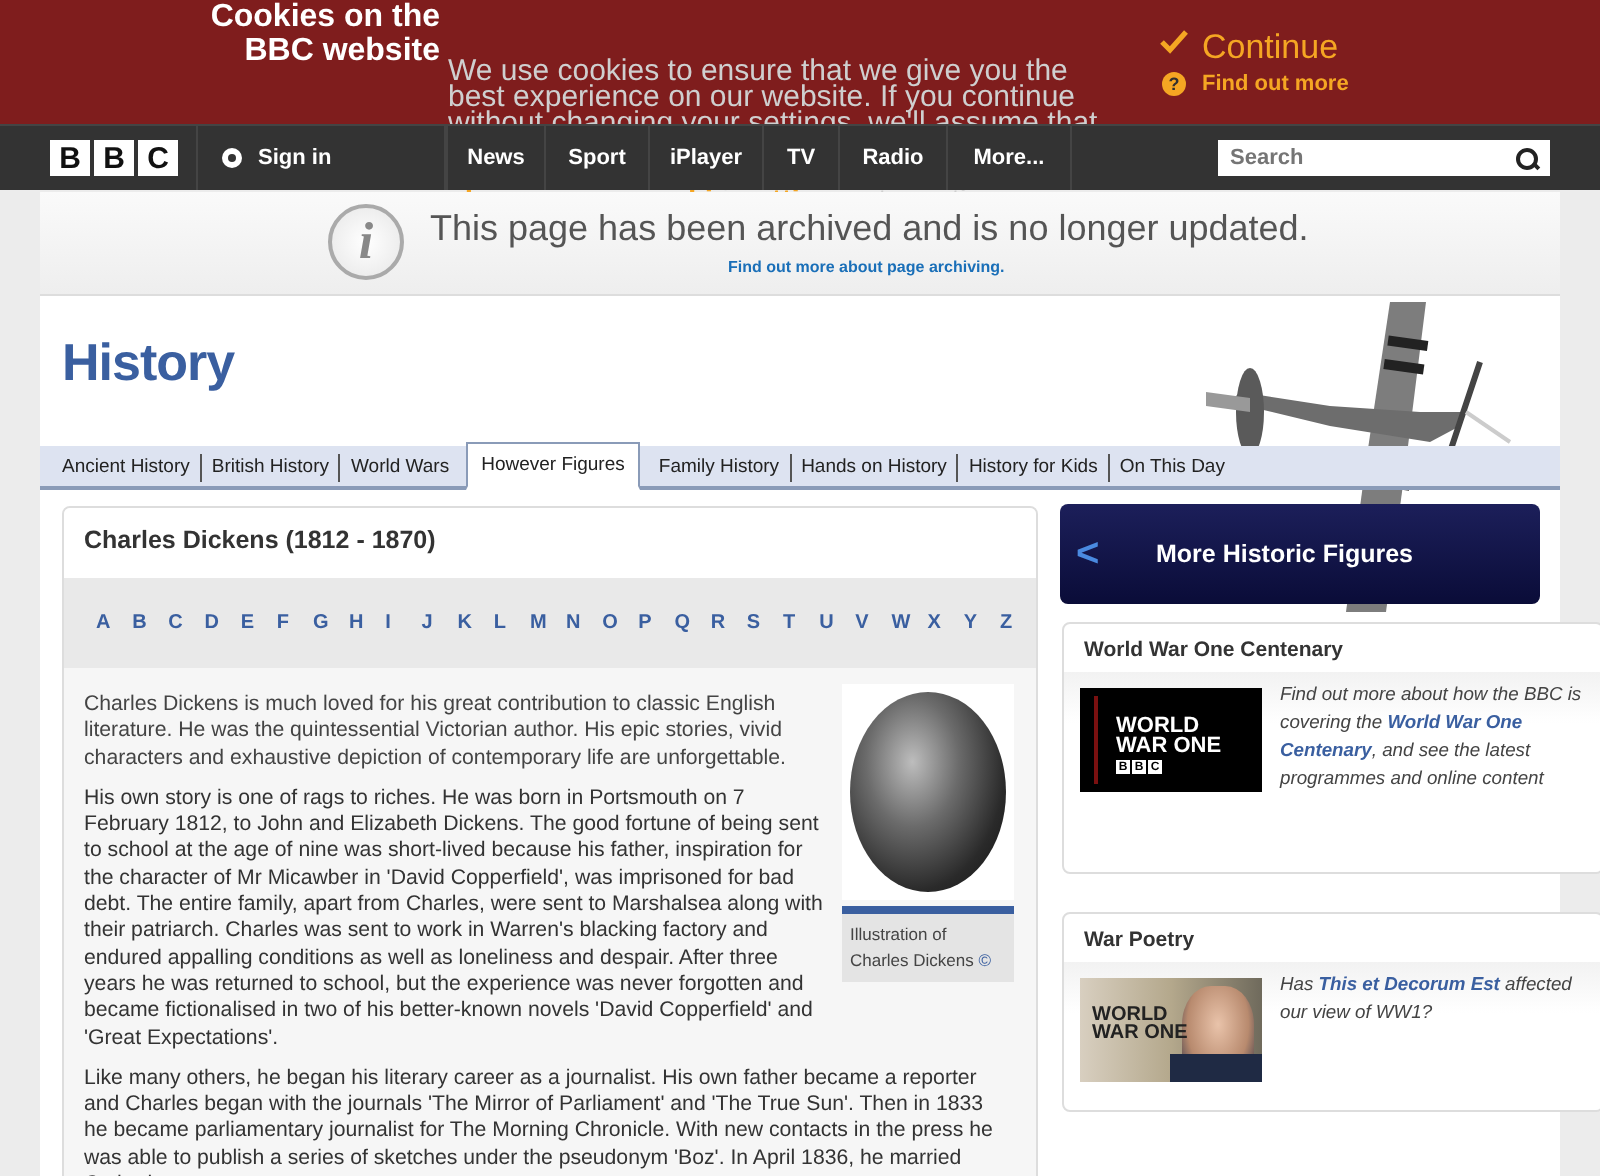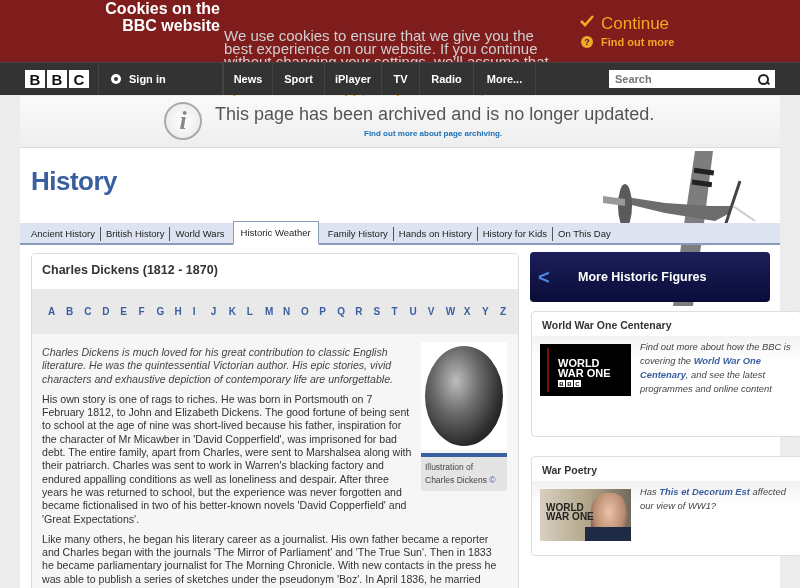--- a/index.html
+++ b/index.html
@@ -45,21 +45,21 @@
   .tab { font-size: 9.5px; color: #222; padding: 0 5px; height: 20px; display: flex; align-items: center; border-right: 1px solid #555; line-height: 10px; margin-bottom: 2px; height: 14px; cursor: pointer; }
   .tab.active { background: #fff; border: 1px solid #8a9bb8; border-bottom: 2px solid #fff; height: 24px; margin-bottom: -2px; padding: 0 7px; margin-right: 4px; margin-left: -1px; }
   .tab.nob { border-right: none; }
 
   
   .main { position: absolute; left: 11px; top: 157px; width: 488px; height: 340px; border: 1px solid #ddd; border-radius: 4px; background: #f6f6f6; overflow: hidden; }
   .main-head { height: 35px; background: #fff; padding: 9px 10px; font-size: 12.5px; font-weight: bold; color: #333; }
   .alpha { height: 45px; background: #e9e9e9; display: flex; align-items: center; padding-left: 16px; gap: 0; }
   .alpha a { color: #3a5fa0; font-size: 10px; font-weight: bold; width: 18.2px; text-decoration: none; cursor: pointer; }
   .content { position: relative; padding: 12px 10px; font-size: 10.6px; line-height: 13.3px; color: #333; }
-  .intro { font-style: italic; color: #444; width: 355px; margin-bottom: 7px; }
+  .intro { color: #444; width: 355px; margin-bottom: 7px; }
   .para { width: 372px; margin-bottom: 7px; }
   .para.full { width: 460px; }
   .figure { position: absolute; left: 389px; top: 8px; width: 86px; }
   .portrait { width: 86px; height: 108px; background: #fff; display: flex; align-items: center; justify-content: center; }
   .oval { width: 78px; height: 100px; border-radius: 50%; background: radial-gradient(ellipse at 40% 35%, #bdbdbd 0%, #6b6b6b 35%, #2a2a2a 70%, #111 100%); }
   .fig-bar { height: 4px; background: #3a5fa0; margin-top: 3px; }
   .fig-cap { background: #e4e4e4; padding: 4px; font-size: 8.5px; line-height: 13px; color: #444; }
   .fig-cap .copy { color: #3a5fa0; }
 
   
@@ -149,21 +149,21 @@
     <ellipse cx="30" cy="55" rx="7" ry="22" fill="#5a5a5a"></ellipse>
     <polygon points="8,45 30,48 30,55 8,52" fill="#999"></polygon>
     <line x1="145" y1="30" x2="130" y2="75" stroke="#444" stroke-width="3"></line>
     <line x1="138" y1="55" x2="160" y2="70" stroke="#ccc" stroke-width="2"></line>
   </svg>
 
   <div class="tabs">
     <div class="tab">Ancient History</div>
     <div class="tab">British History</div>
     <div class="tab nob" style="margin-right:4px">World Wars</div>
-    <div class="tab active">Historic Weather</div>
+    <div class="tab active">However Figures</div>
     <div class="tab">Family History</div>
     <div class="tab">Hands on History</div>
     <div class="tab">History for Kids</div>
     <div class="tab nob">On This Day</div>
   </div>
 
   <div class="main">
     <div class="main-head">Charles Dickens (1812 - 1870)</div>
     <div class="alpha">
       <a>A</a>

